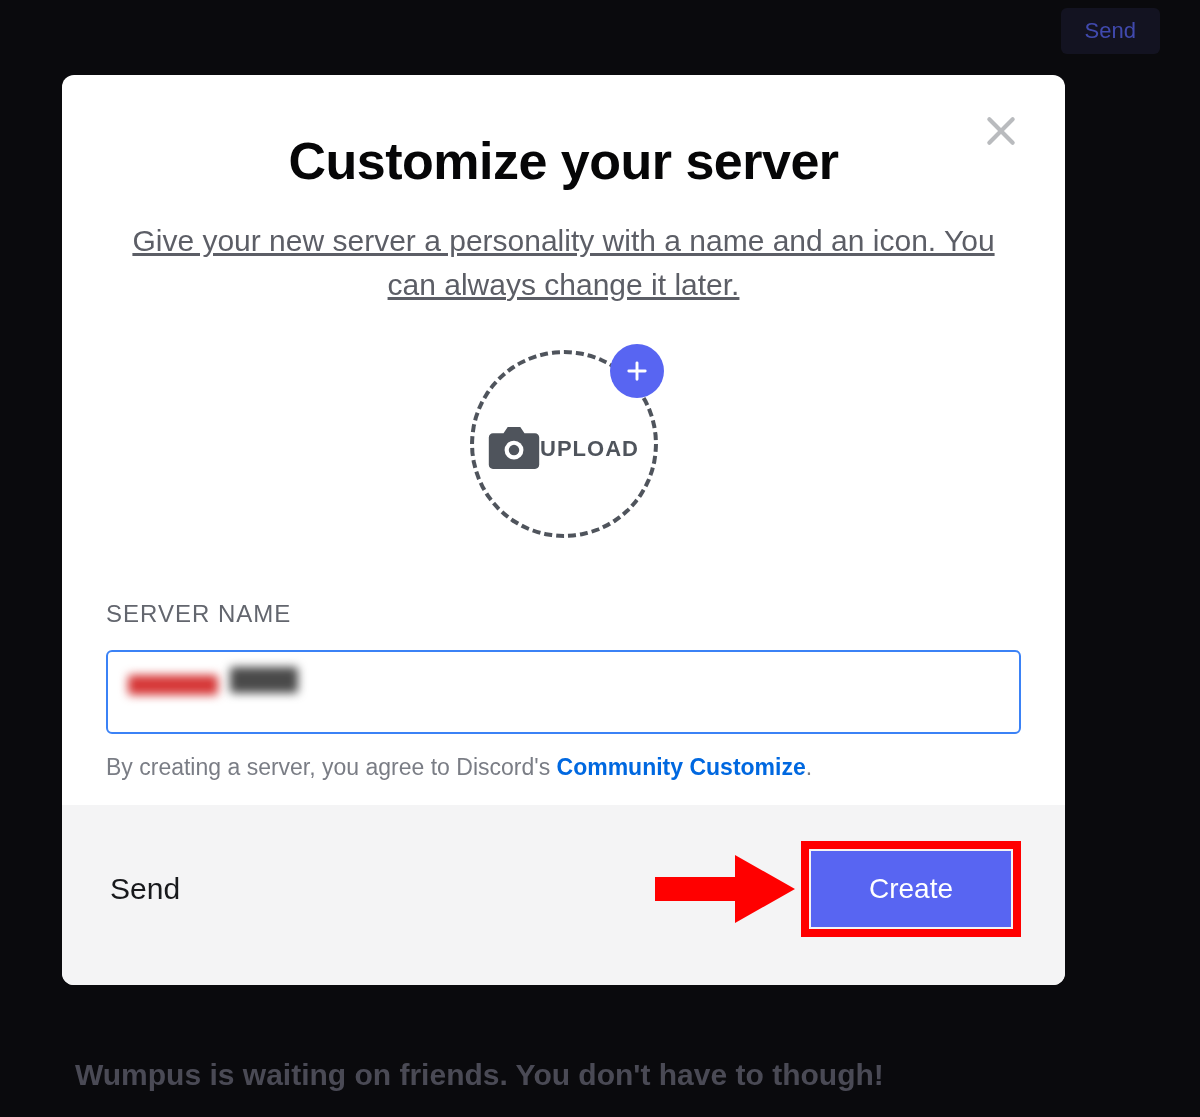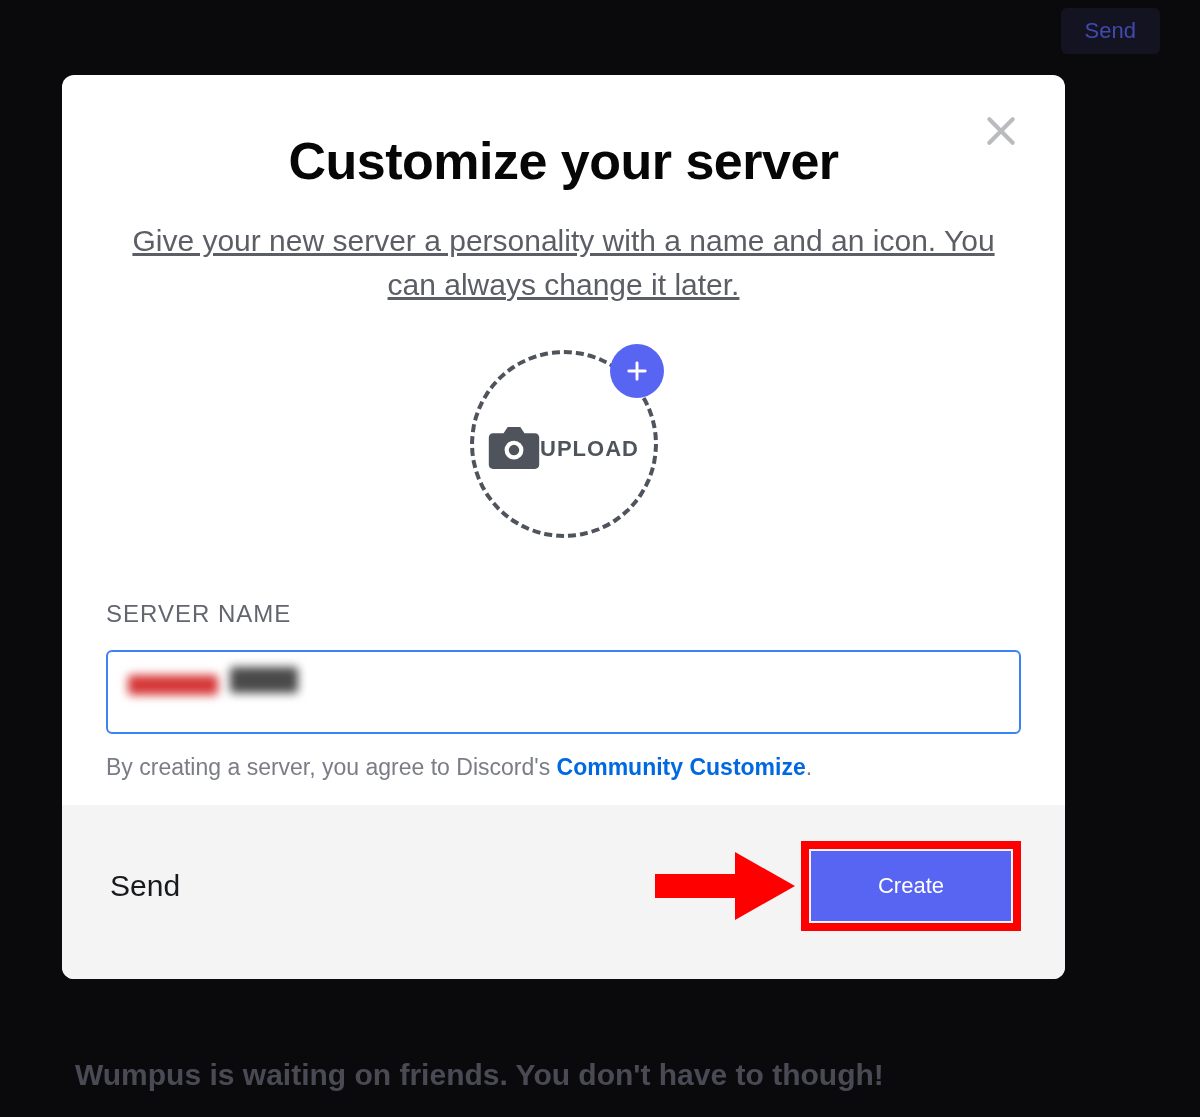--- a/index.html
+++ b/index.html
@@ -176,21 +176,21 @@
       padding: 8px 4px;
     }
     .create-wrap {
       position: relative;
       border: 8px solid #ff0000;
       padding: 2px;
     }
     .create-button {
       background: #5865f2;
       color: #ffffff;
-      font-size: 22px;
+      font-size: 28px;
       font-weight: 500;
       border: none;
       padding: 22px 56px;
       cursor: pointer;
       min-width: 200px;
     }
     .arrow-annotation {
       position: absolute;
       right: 226px;
       top: 50%;

